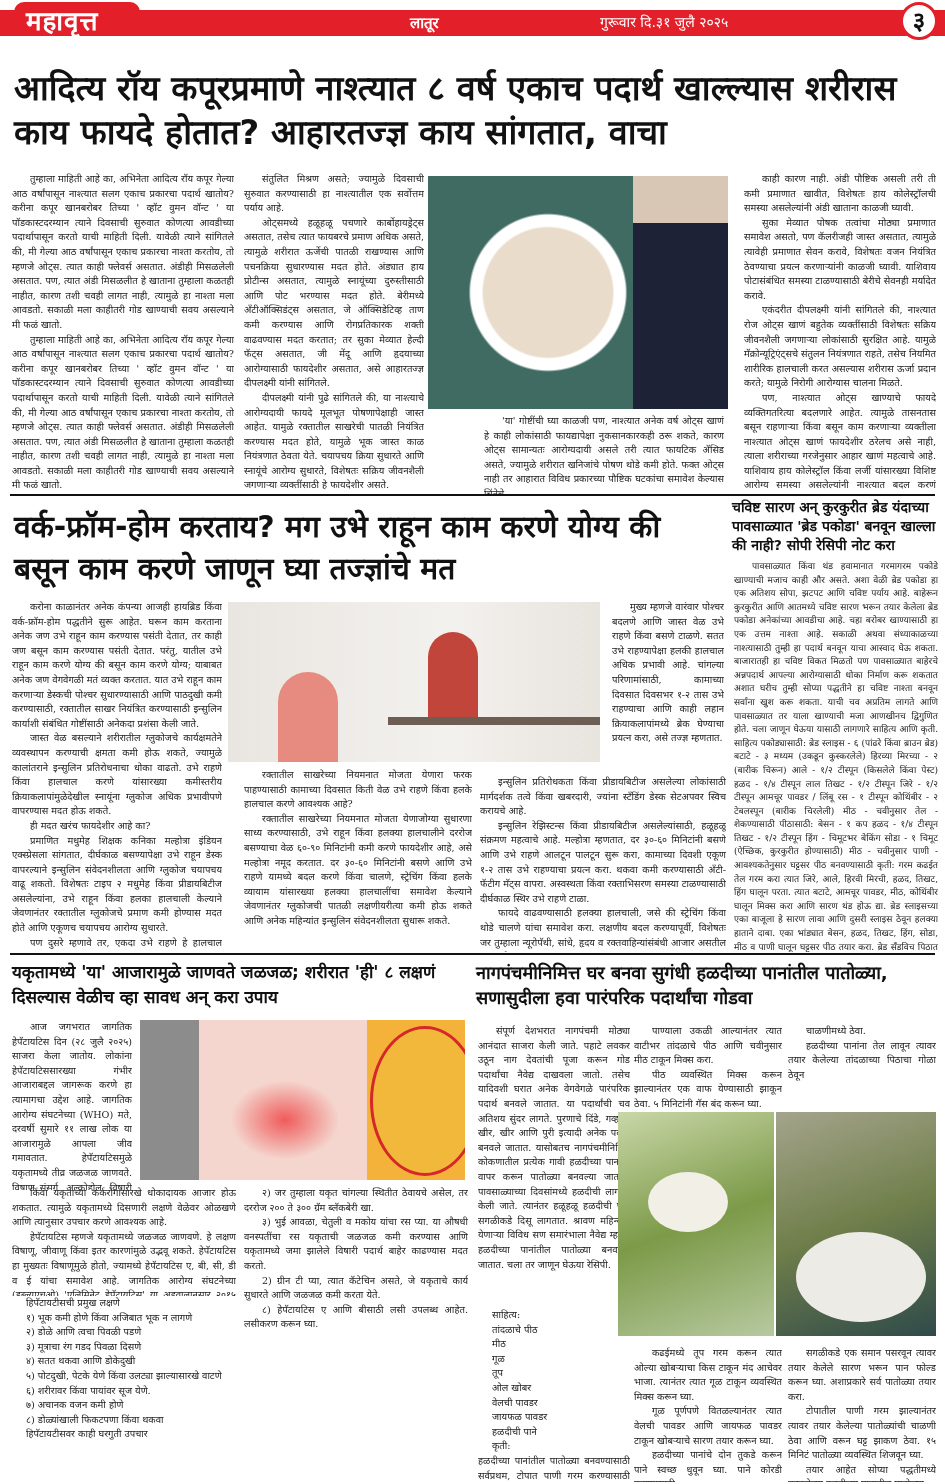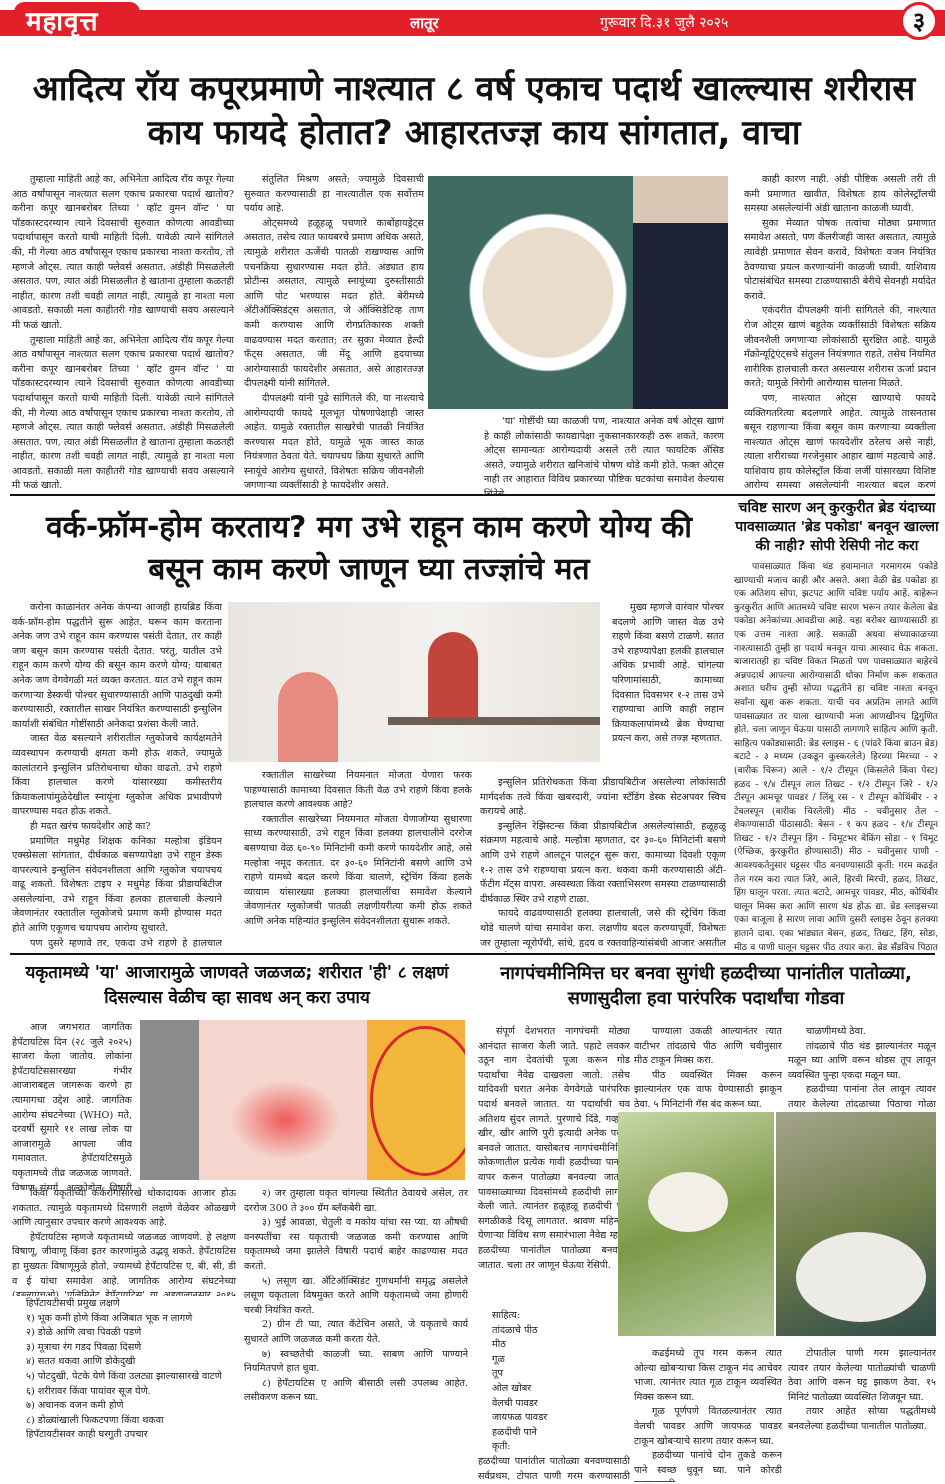--- a/index.html
+++ b/index.html
@@ -4,21 +4,21 @@
 <style>
 *{box-sizing:border-box;margin:0;padding:0}
 body{width:945px;height:1484px;background:#fff;font-family:"DejaVu Serif",serif;color:#111;overflow:hidden;position:relative}
 .masthead{position:absolute;left:0;top:0;width:811px;height:36px}
 .mh-bar{position:absolute;left:0;top:10px;width:945px;height:26px;background:#e3202a}
 .mh-tab{position:absolute;left:14px;top:2px;width:126px;height:34px;background:#e3202a;border-radius:10px 10px 0 0}
 .mh-title{position:absolute;left:26px;top:2px;font:bold 26px "DejaVu Sans",sans-serif;color:#fff;letter-spacing:1px}
 .mh-city{position:absolute;left:410px;top:12px;font:bold 15px "DejaVu Sans",sans-serif;color:#fff}
 .mh-date{position:absolute;left:600px;top:12px;font:14px "DejaVu Sans",sans-serif;color:#fff}
 .mh-page{position:absolute;left:900px;top:2px;width:38px;height:38px;border-radius:50%;background:#fff;border:3px solid #e3202a;color:#111;font:bold 24px "DejaVu Sans",sans-serif;text-align:center;line-height:32px}
-.headline{position:absolute;font-family:"DejaVu Sans",sans-serif;font-weight:bold;color:#111;line-height:1.25;text-align:center}
+.headline{position:absolute;font-family:"DejaVu Sans",sans-serif;font-weight:bold;color:#111;line-height:1.25;text-align:left}
 .col{position:absolute;font-size:9.6px;line-height:14.6px;text-align:justify;color:#222;overflow:hidden}
 .col p{text-indent:18px}
 .rule{position:absolute;height:2px;background:#111}
 .img{position:absolute;overflow:hidden}
 .list p{text-indent:0;padding-left:14px}
 </style>
 </head>
 <body>
 
 <div class="masthead">
@@ -110,25 +110,23 @@
   <p>२) डोळे आणि त्वचा पिवळी पडणे</p>
   <p>३) मूत्राचा रंग गडद पिवळा दिसणे</p>
   <p>४) सतत थकवा आणि डोकेदुखी</p>
   <p>५) पोटदुखी, पेटके येणे किंवा उलट्या झाल्यासारखे वाटणे</p>
   <p>६) शरीरावर किंवा पायांवर सूज येणे.</p>
   <p>७) अचानक वजन कमी होणे</p>
   <p>८) डोळ्यांखाली फिकटपणा किंवा थकवा</p>
   <p>हिपॅटायटीसवर काही घरगुती उपचार</p>
 </div>
 <div class="col" style="left:244px;top:1186px;width:224px;height:296px">
-  <p>२) जर तुम्हाला यकृत चांगल्या स्थितीत ठेवायचे असेल, तर दररोज 300 ते ३०० ग्रॅम ब्लॅकबेरी खा.</p>
+  <p>२) जर तुम्हाला यकृत चांगल्या स्थितीत ठेवायचे असेल, तर दररोज २०० ते ३०० ग्रॅम ब्लॅकबेरी खा.</p>
   <p>३) भुई आवळा, चेतुली व मकोय यांचा रस प्या. या औषधी वनस्पतींचा रस यकृताची जळजळ कमी करण्यास आणि यकृतामध्ये जमा झालेले विषारी पदार्थ बाहेर काढण्यास मदत करतो.</p>
-  <p>५) लसूण खा. अँटिऑक्सिडंट गुणधर्मांनी समृद्ध असलेले लसूण यकृताला विषमुक्त करते आणि यकृतामध्ये जमा होणारी चरबी नियंत्रित करते.</p>
   <p>2) ग्रीन टी प्या, त्यात कॅटेचिन असते, जे यकृताचे कार्य सुधारते आणि जळजळ कमी करता येते.</p>
-  <p>७) स्वच्छतेची काळजी घ्या. साबण आणि पाण्याने नियमितपणे हात धुवा.</p>
   <p>८) हेपॅटायटिस ए आणि बीसाठी लसी उपलब्ध आहेत. लसीकरण करून घ्या.</p>
 
 </div>
 
 <div class="headline" style="left:476px;top:960px;width:460px;font-size:18px;line-height:25px">नागपंचमीनिमित्त घर बनवा सुगंधी हळदीच्या पानांतील पातोळ्या, सणासुदीला हवा पारंपरिक पदार्थांचा गोडवा</div>
 <div class="col" style="left:478px;top:1024px;width:152px;height:290px">
   <p>संपूर्ण देशभरात नागपंचमी मोठ्या आनंदात साजरा केली जाते. पहाटे लवकर उठून नाग देवतांची पूजा करून गोड पदार्थांचा नैवेद्य दाखवला जातो. तसेच यादिवशी घरात अनेक वेगवेगळे पारंपरिक पदार्थ बनवले जातात. या पदार्थांची चव अतिशय सुंदर लागते. पुरणाचे दिंडे, गव्हाची खीर, खीर आणि पुरी इत्यादी अनेक पदार्थ बनवले जातात. यासोबतच नागपंचमीनिमित्त कोकणातील प्रत्येक गावी हळदीच्या पानांचा वापर करून पातोळ्या बनवल्या जातात. पावसाळ्याच्या दिवसांमध्ये हळदीची लागवड केली जाते. त्यानंतर हळूहळू हळदीची पाने सगळीकडे दिसू लागतात. श्रावण महिन्यात येणाऱ्या विविध सण समारंभाला नैवेद्य म्हणून हळदीच्या पानांतील पातोळ्या बनवल्या जातात. चला तर जाणून घेऊया रेसिपी.</p>
 </div>
 <div class="col list" style="left:478px;top:1308px;width:152px;height:176px">
   <p>साहित्य:</p>
@@ -142,30 +140,30 @@
   <p>हळदीची पाने</p>
   <p>कृती:</p>
   <p style="padding-left:0">हळदीच्या पानांतील पातोळ्या बनवण्यासाठी सर्वप्रथम, टोपात पाणी गरम करण्यासाठी ठेवा.</p>
 </div>
 <div class="col" style="left:634px;top:1024px;width:148px;height:90px">
   <p>पाण्याला उकळी आल्यानंतर त्यात वाटीभर तांदळाचे पीठ आणि चवीनुसार मीठ टाकून मिक्स करा.</p>
   <p>पीठ व्यवस्थित मिक्स करून झाल्यानंतर एक वाफ येण्यासाठी झाकून ठेवा. ५ मिनिटांनी गॅस बंद करून घ्या.</p>
 </div>
 <div class="col" style="left:788px;top:1024px;width:148px;height:90px">
   <p>चाळणीमध्ये ठेवा.</p>
-  <p>तांदळाचे पीठ थंड झाल्यानंतर मळून मळून घ्या आणि वरून थोडस तूप लावून व्यवस्थित पुन्हा एकदा मळून घ्या.</p>
   <p>हळदीच्या पानांना तेल लावून त्यावर तयार केलेल्या तांदळाच्या पिठाचा गोळा ठेवून</p>
 </div>
 <div class="img" style="left:618px;top:1112px;width:156px;height:224px;background:linear-gradient(160deg,#c9d7a8,#7c9a48 50%,#b7c9a0)">
   <div style="position:absolute;left:30px;top:60px;width:80px;height:60px;border-radius:50%;background:#f2efe6"></div>
 </div>
 <div class="img" style="left:776px;top:1112px;width:160px;height:224px;background:linear-gradient(160deg,#a4a48b,#6f7e4a 50%,#2f4a4a)">
   <div style="position:absolute;left:20px;top:120px;width:130px;height:90px;border-radius:50%;background:#ecebe6"></div>
 </div>
 <div class="col" style="left:634px;top:1346px;width:148px;height:136px">
   <p>कढईमध्ये तूप गरम करून त्यात ओल्या खोबऱ्याचा किस टाकून मंद आचेवर भाजा. त्यानंतर त्यात गूळ टाकून व्यवस्थित मिक्स करून घ्या.</p>
   <p>गूळ पूर्णपणे वितळल्यानंतर त्यात वेलची पावडर आणि जायफळ पावडर टाकून खोबऱ्याचे सारण तयार करून घ्या.</p>
   <p>हळदीच्या पानांचे दोन तुकडे करून पाने स्वच्छ धुवून घ्या. पाने कोरडी करण्यासाठी</p>
 </div>
 <div class="col" style="left:788px;top:1346px;width:148px;height:136px">
+  <p>सगळीकडे एक समान पसरवून त्यावर तयार केलेले सारण भरून पान फोल्ड करून घ्या. अशाप्रकारे सर्व पातोळ्या तयार करा.</p>
   <p>टोपातील पाणी गरम झाल्यानंतर त्यावर तयार केलेल्या पातोळ्यांची चाळणी ठेवा आणि वरून घट्ट झाकण ठेवा. १५ मिनिटं पातोळ्या व्यवस्थित शिजवून घ्या.</p>
   <p>तयार आहेत सोप्या पद्धतीमध्ये बनवलेल्या हळदीच्या पानातील पातोळ्या.</p>
 </div>
 
 </body></html>

